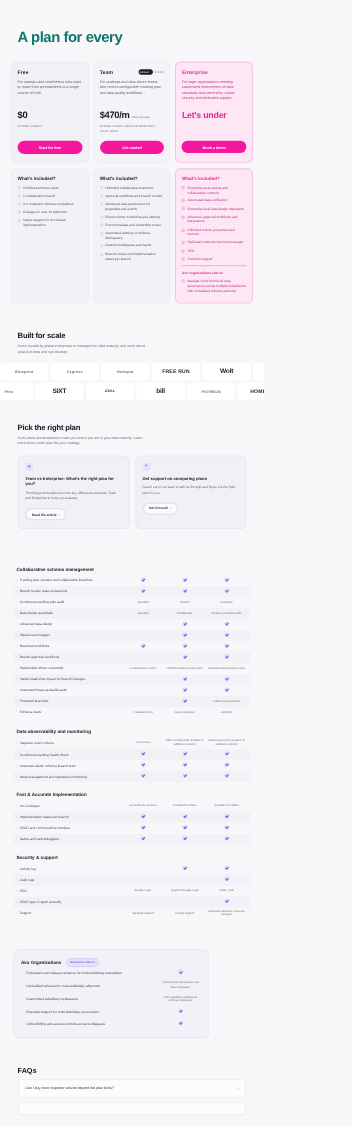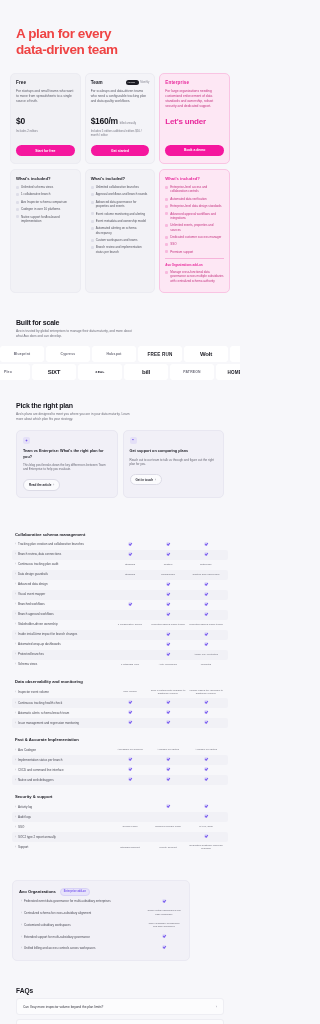--- a/index.html
+++ b/index.html
@@ -13,21 +13,21 @@
   }
   .page { width: 240px; }
 
   
   .hero { padding: 26px 16px 10px 16px; }
   .hero h1 {
     font-size: 13.5px;
     line-height: 1.22;
     font-weight: 700;
     letter-spacing: -0.4px;
-    color: #ef4444;
+    color: #0f766e;
   }
 
   
   .pricing {
     display: flex;
     gap: 4px;
     padding: 4px 10px 0 10px;
     align-items: stretch;
   }
   .pcard {
@@ -241,21 +241,20 @@
   .faq-c { font-size: 4px; color: #9a9aa6; }
 </style>
 </head>
 <body>
 
 <div class="page">
 
   <section class="hero">
     <h1>
       <span>A plan for every</span><br>
-      <span>data-driven team</span>
     </h1>
   </section>
 
   <section class="pricing">
 
     <div class="pcard free">
       <div class="pc-head">
         <div class="pc-name">Free</div>
       </div>
       <div class="pc-desc">For startups and small teams who want to move from spreadsheets to a single source of truth.</div>
@@ -271,21 +270,21 @@
         <div class="pc-name">Team</div>
         <div class="toggle">
           <div class="toggle-pill">
             <span class="lbl">Annual</span>
           </div>
           <span class="toggle-alt">Monthly</span>
         </div>
       </div>
       <div class="pc-desc">For scaleups and data-driven teams who need a configurable tracking plan and data quality workflows.</div>
       <div class="pc-price-wrap">
-        <div class="pc-price">$160/m</div>
+        <div class="pc-price">$470/m</div>
         <div class="pc-per">billed annually</div>
       </div>
       <div class="pc-sub">Includes 5 editors
 additional editors $50 / month / editor</div>
       <button class="cta">Get started</button>
     </div>
 
     <div class="pcard ent">
       <div class="pc-head">
         <div class="pc-name">Enterprise</div>

